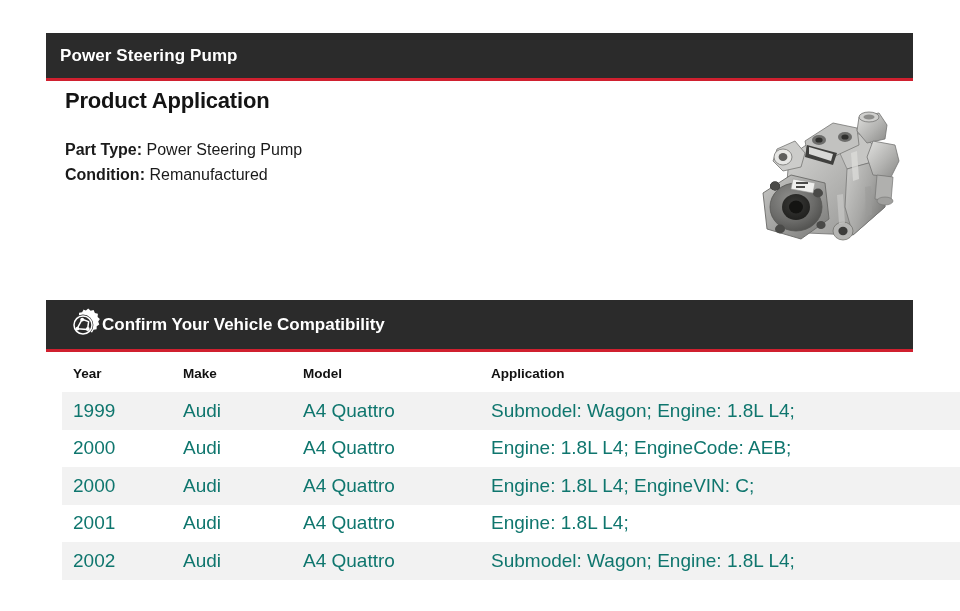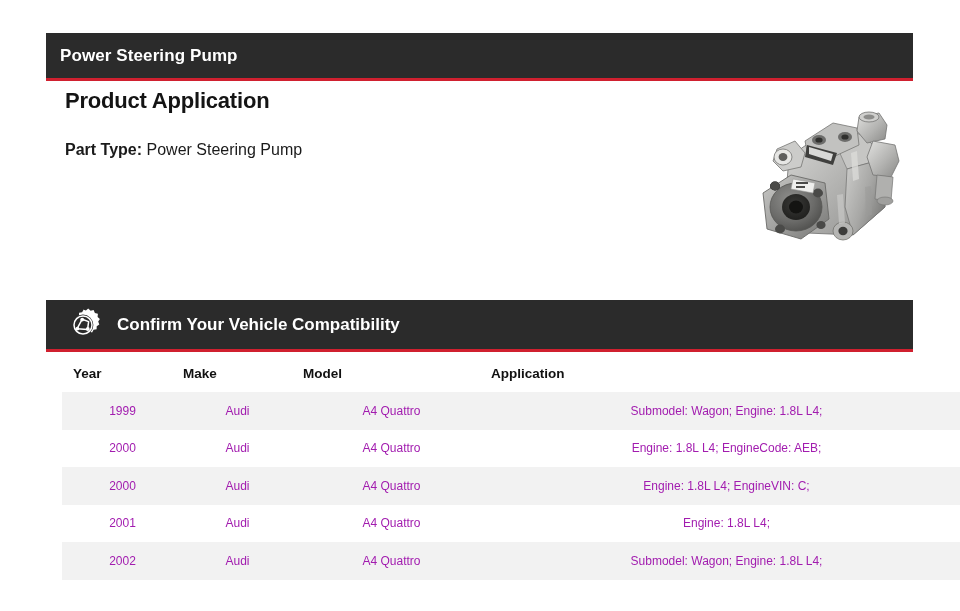--- a/index.html
+++ b/index.html
@@ -99,21 +99,21 @@
   .gear-icon {
     width: 34px;
     height: 34px;
     margin-left: 20px;
     flex: 0 0 auto;
   }
   .compat-bar .compat-text {
     color: #ffffff;
     font-size: 17px;
     font-weight: bold;
-    margin-left: 17px;
+    margin-left: 2px;
   }
 
   
   .compat-table {
     position: absolute;
     left: 62px;
     top: 355px;
     width: 867px;
     border-collapse: collapse;
     table-layout: fixed;
@@ -126,24 +126,23 @@
   }
   .compat-table thead th {
     height: 37px;
     font-size: 13.5px;
     font-weight: bold;
     color: #111111;
     background: #ffffff;
   }
   .compat-table tbody td {
     height: 37.5px;
-    font-size: 12px;
+    font-size: 19px;
     font-weight: normal;
-    color: #a21caf;
-    text-align: center;
+    color: #0f766e;
   }
   .compat-table tbody tr.odd td {
     background: #f2f2f2;
   }
   .compat-table tbody tr.even td {
     background: #ffffff;
   }
   .col-year   { width: 99px;  padding-left: 11px !important; }
   .col-make   { width: 109px; padding-left: 11px !important; }
   .col-model  { width: 177px; padding-left: 11px !important; }
@@ -157,20 +156,24 @@
   <div class="title-bar">
     <span class="title-text">Power Steering Pump</span>
   </div>
 
   <div class="desc-heading">Product Application</div>
 
   <div class="spec-list">
     <div class="spec-row">
       <span class="spec-label">Part Type:</span>
       <span class="spec-value">Power Steering Pump</span>
+    </div>
+    <div class="spec-row">
+      <span class="spec-label">Condition:</span>
+      <span class="spec-value">Remanufactured</span>
     </div>
   </div>
 
   <div class="product-photo">
     <svg width="180" height="180" viewBox="0 0 180 180">
       <defs>
         <linearGradient id="gBody" x1="0" y1="0" x2="1" y2="1">
           <stop offset="0%" stop-color="#d9d9d7"></stop>
           <stop offset="45%" stop-color="#b8b8b6"></stop>
           <stop offset="100%" stop-color="#8e8e8c"></stop>

